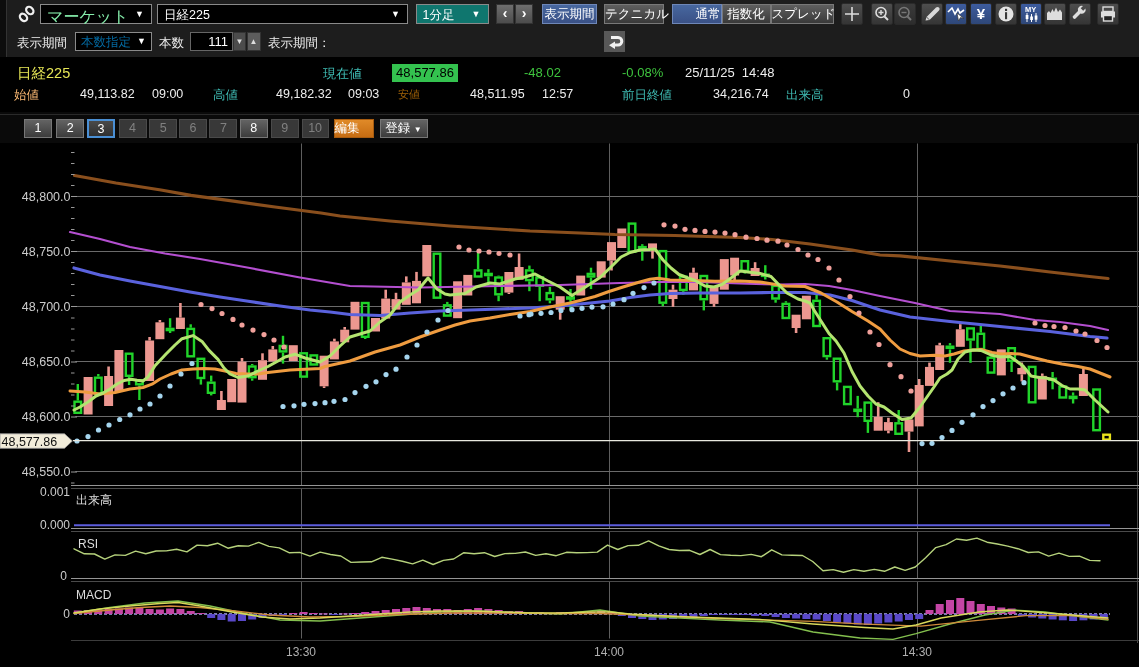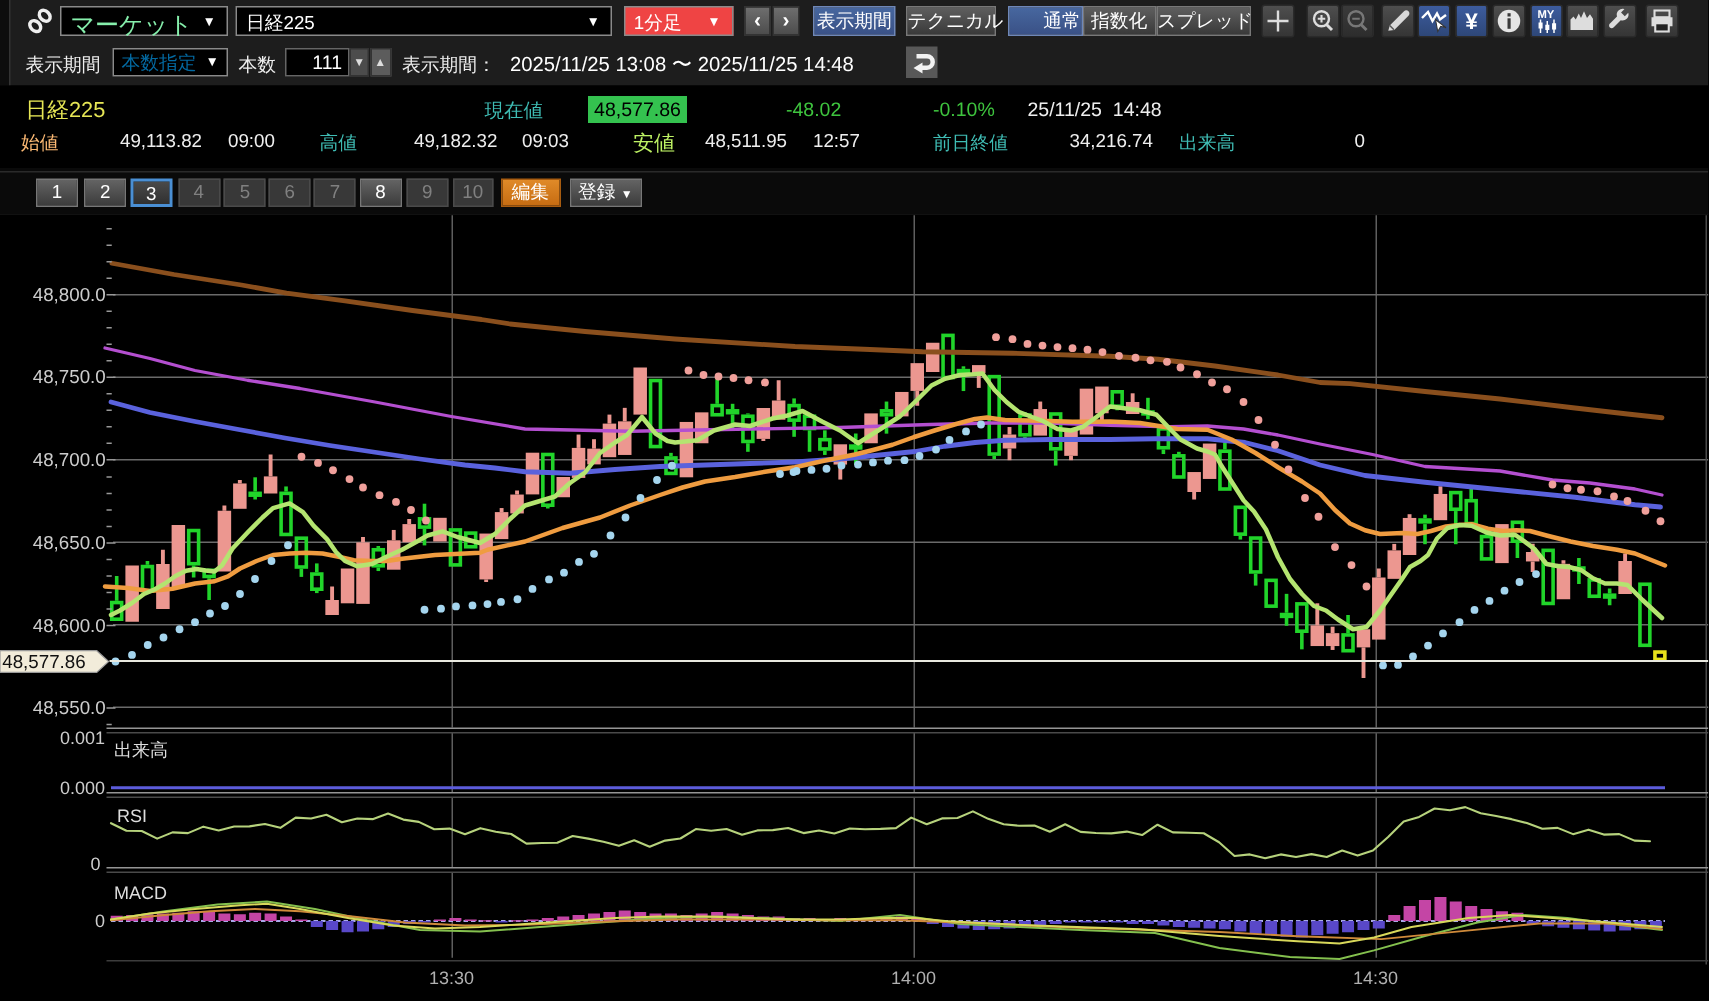--- a/index.html
+++ b/index.html
@@ -508,21 +508,21 @@
           </g>
         </svg></div>
 <div style="position:absolute;left:40px;top:4px;width:112px;height:20px;background:#000;border:1px solid #8a8a8a;box-sizing:border-box">
         <span style="position:absolute;left:6px;top:2px;font-size:16px;color:#86efac">マーケット</span>
         <span style="position:absolute;right:7px;top:4px;font-size:9px;color:#fff">▼</span>
       </div>
 <div style="position:absolute;left:157px;top:4px;width:251px;height:20px;background:#000;border:1px solid #8a8a8a;box-sizing:border-box">
         <span style="position:absolute;left:6px;top:2px;font-size:12.5px;color:#fff">日経225</span>
         <span style="position:absolute;right:7px;top:4px;font-size:9px;color:#fff">▼</span>
       </div>
-<div style="position:absolute;left:415.5px;top:4px;width:73px;height:20px;background:#ef4444;border:1px solid #8a8a8a;box-sizing:border-box">
+<div style="position:absolute;left:415.5px;top:4px;width:73px;height:20px;background:#0f766e;border:1px solid #8a8a8a;box-sizing:border-box">
         <span style="position:absolute;left:6px;top:2px;font-size:12.5px;color:#fff">1分足</span>
         <span style="position:absolute;right:7px;top:4px;font-size:9px;color:#fff">▼</span>
       </div>
 <div style="position:absolute;left:496px;top:3.5px;width:18px;height:20px;background:linear-gradient(#6e6e6e,#4c4c4c);border:1px solid #333;box-sizing:border-box;color:#fff;font-size:14px;font-weight:bold;text-align:center;line-height:17px">‹</div>
 <div style="position:absolute;left:515px;top:3.5px;width:18px;height:20px;background:linear-gradient(#6e6e6e,#4c4c4c);border:1px solid #333;box-sizing:border-box;color:#fff;font-size:14px;font-weight:bold;text-align:center;line-height:17px">›</div>
 <div style="position:absolute;left:542px;top:4px;width:55px;height:20px;background:linear-gradient(#47679f,#3a5186);border:1px solid #6e87b8;box-sizing:border-box;color:#fff;font-size:12.5px;text-align:center;line-height:18px">表示期間</div>
 <div style="position:absolute;left:604px;top:4px;width:60px;height:20px;background:linear-gradient(#5f5f5f,#393939);border:1px solid #787878;box-sizing:border-box;color:#fff;font-size:12.5px;text-align:center;line-height:18px">テクニカル</div>
 <div style="position:absolute;left:671.5px;top:4px;width:50px;height:20px;background:linear-gradient(#47679f,#3a5186);border:1px solid #6e87b8;box-sizing:border-box;color:#fff;font-size:12.5px;text-align:right;line-height:18px">通常</div>
 <div style="position:absolute;left:721.5px;top:4px;width:49px;height:20px;background:linear-gradient(#5f5f5f,#393939);border:1px solid #787878;box-sizing:border-box;color:#fff;font-size:12.5px;text-align:center;line-height:18px">指数化</div>
 <div style="position:absolute;left:770.5px;top:4px;width:63px;height:20px;background:linear-gradient(#5f5f5f,#393939);border:1px solid #787878;box-sizing:border-box;color:#fff;font-size:12.5px;text-align:center;line-height:18px">スプレッド</div>
@@ -576,54 +576,53 @@
 <span style="position:absolute;left:17px;top:35px;font-size:12.5px;color:#eee">表示期間</span>
 <div style="position:absolute;left:75px;top:32px;width:77px;height:19px;background:#000;border:1px solid #8a8a8a;box-sizing:border-box">
         <span style="position:absolute;left:5px;top:1px;font-size:12.5px;color:#0369a1">本数指定</span>
         <span style="position:absolute;right:5px;top:3px;font-size:9px;color:#fff">▼</span>
       </div>
 <span style="position:absolute;left:159px;top:35px;font-size:12.5px;color:#eee">本数</span>
 <div style="position:absolute;left:190px;top:32px;width:43px;height:19px;background:#000;border:1px solid #666;box-sizing:border-box;color:#fff;font-size:13px;text-align:right;line-height:17px;padding-right:4px">111</div>
 <div style="position:absolute;left:233px;top:32px;width:13px;height:19px;background:#4c4c4c;border:1px solid #333;box-sizing:border-box;color:#ddd;font-size:8px;text-align:center;line-height:17px">▼</div>
 <div style="position:absolute;left:246.5px;top:32px;width:14px;height:19px;background:#5c5c5c;border:1px solid #333;box-sizing:border-box;color:#ddd;font-size:8px;text-align:center;line-height:17px">▲</div>
 <span style="position:absolute;left:268px;top:35px;font-size:12.5px;color:#eee">表示期間：</span>
-<span style="position:absolute;left:340px;top:34px;font-size:13.5px;color:#fff">2025/11/25 13:08 〜 2025/11/25 14:48</span>
 <div style="position:absolute;left:604px;top:31px;width:21px;height:21px;background:#585858;box-sizing:border-box;text-align:center"><svg width="20" height="20" viewBox="0 0 20 20">
           <path d="M6 6.5h7a3.8 3.8 0 0 1 0 7.6H9.5" fill="none" stroke="#f2f2f2" stroke-width="3"></path>
           <path d="M10 10.6L4 14.3l6 3.7z" fill="#f2f2f2"></path>
         </svg></div>
 </div>
 <div style="position:absolute;left:0;top:57px;width:1139px;height:55px;background:#000">
 <span style="position:absolute;left:17px;top:7px;font-size:14.5px;color:#e6e655">日経225</span>
 <span style="position:absolute;left:323px;top:8px;font-size:13px;color:#3fbdb5">現在値</span>
 <div style="position:absolute;left:392px;top:7px;width:66px;height:17.5px;background:#34c24f;color:#000;font-size:13px;text-align:center;line-height:17px">48,577.86</div>
 <span style="position:absolute;left:524px;top:8px;font-size:13px;color:#3ec43e">-48.02</span>
-<span style="position:absolute;left:622px;top:8px;font-size:13px;color:#3ec43e">-0.10%</span>
+<span style="position:absolute;left:622px;top:8px;font-size:13px;color:#3ec43e">-0.08%</span>
 <span style="position:absolute;left:685px;top:8px;font-size:13px;color:#eee">25/11/25&nbsp;&nbsp;14:48</span>
 <span style="position:absolute;left:14px;top:30px;font-size:12.5px;color:#fdba74">始値</span>
 <span style="position:absolute;left:80px;top:30px;font-size:12.5px;color:#eee">49,113.82</span>
 <span style="position:absolute;left:152px;top:30px;font-size:12.5px;color:#eee">09:00</span>
 <span style="position:absolute;left:213px;top:30px;font-size:12.5px;color:#3fbdb5">高値</span>
 <span style="position:absolute;left:276px;top:30px;font-size:12.5px;color:#eee">49,182.32</span>
 <span style="position:absolute;left:348px;top:30px;font-size:12.5px;color:#eee">09:03</span>
-<span style="position:absolute;left:422px;top:30px;font-size:14px;color:#bef264">安値</span>
+<span style="position:absolute;left:398px;top:30px;font-size:11px;color:#a16207">安値</span>
 <span style="position:absolute;left:470px;top:30px;font-size:12.5px;color:#eee">48,511.95</span>
 <span style="position:absolute;left:542px;top:30px;font-size:12.5px;color:#eee">12:57</span>
 <span style="position:absolute;left:622px;top:30px;font-size:12.5px;color:#3fbdb5">前日終値</span>
 <span style="position:absolute;left:713px;top:30px;font-size:12.5px;color:#eee">34,216.74</span>
 <span style="position:absolute;left:786px;top:30px;font-size:12.5px;color:#3fbdb5">出来高</span>
 <span style="position:absolute;left:903px;top:30px;font-size:12.5px;color:#eee">0</span>
 </div>
 <div style="position:absolute;left:0;top:112px;width:1139px;height:31px;background:#0a0a0a">
 <div style="position:absolute;left:0;top:2px;width:1139px;height:1px;background:#2a2a2a"></div>
 <div style="position:absolute;left:24px;top:7px;width:28px;height:19px;background:linear-gradient(#636363,#3c3c3c);border:1px solid #777;color:#fff;box-sizing:border-box;font-size:12.5px;text-align:center;line-height:16px">1</div>
 <div style="position:absolute;left:56.2px;top:7px;width:28px;height:19px;background:linear-gradient(#636363,#3c3c3c);border:1px solid #777;color:#fff;box-sizing:border-box;font-size:12.5px;text-align:center;line-height:16px">2</div>
 <div style="position:absolute;left:86.9px;top:7px;width:28px;height:19px;background:linear-gradient(#4a4a4a,#303030);border:2px solid #4a8fd4;color:#fff;box-sizing:border-box;font-size:12.5px;text-align:center;line-height:16px">3</div>
 <div style="position:absolute;left:118.5px;top:7px;width:28px;height:19px;background:#383838;border:1px solid #4a4a4a;color:#808080;box-sizing:border-box;font-size:12.5px;text-align:center;line-height:16px">4</div>
 <div style="position:absolute;left:149.3px;top:7px;width:28px;height:19px;background:#383838;border:1px solid #4a4a4a;color:#808080;box-sizing:border-box;font-size:12.5px;text-align:center;line-height:16px">5</div>
 <div style="position:absolute;left:179.1px;top:7px;width:28px;height:19px;background:#383838;border:1px solid #4a4a4a;color:#808080;box-sizing:border-box;font-size:12.5px;text-align:center;line-height:16px">6</div>
 <div style="position:absolute;left:209.4px;top:7px;width:28px;height:19px;background:#383838;border:1px solid #4a4a4a;color:#808080;box-sizing:border-box;font-size:12.5px;text-align:center;line-height:16px">7</div>
 <div style="position:absolute;left:239.7px;top:7px;width:28px;height:19px;background:linear-gradient(#636363,#3c3c3c);border:1px solid #777;color:#fff;box-sizing:border-box;font-size:12.5px;text-align:center;line-height:16px">8</div>
 <div style="position:absolute;left:270.8px;top:7px;width:28px;height:19px;background:#383838;border:1px solid #4a4a4a;color:#808080;box-sizing:border-box;font-size:12.5px;text-align:center;line-height:16px">9</div>
 <div style="position:absolute;left:301.6px;top:7px;width:27px;height:19px;background:#383838;border:1px solid #4a4a4a;color:#808080;box-sizing:border-box;font-size:12.5px;text-align:center;line-height:16px">10</div>
-<div style="position:absolute;left:333.5px;top:7px;width:40px;height:19px;background:linear-gradient(#e08a28,#c66c12);border:1px solid #a85c10;color:#fff;box-sizing:border-box;font-size:12.5px;text-align:center;line-height:17px">編集</div>
+<div style="position:absolute;left:333.5px;top:7px;width:40px;height:19px;background:linear-gradient(#e08a28,#c66c12);border:1px solid #a85c10;color:#fff;box-sizing:border-box;font-size:12.5px;line-height:17px">編集</div>
 <div style="position:absolute;left:379.5px;top:7px;width:48px;height:19px;background:linear-gradient(#636363,#3c3c3c);border:1px solid #777;color:#fff;box-sizing:border-box;font-size:12.5px;text-align:center;line-height:17px">登録 <span style="font-size:8px">▼</span></div>
 </div>
 </div>
 </body></html>

